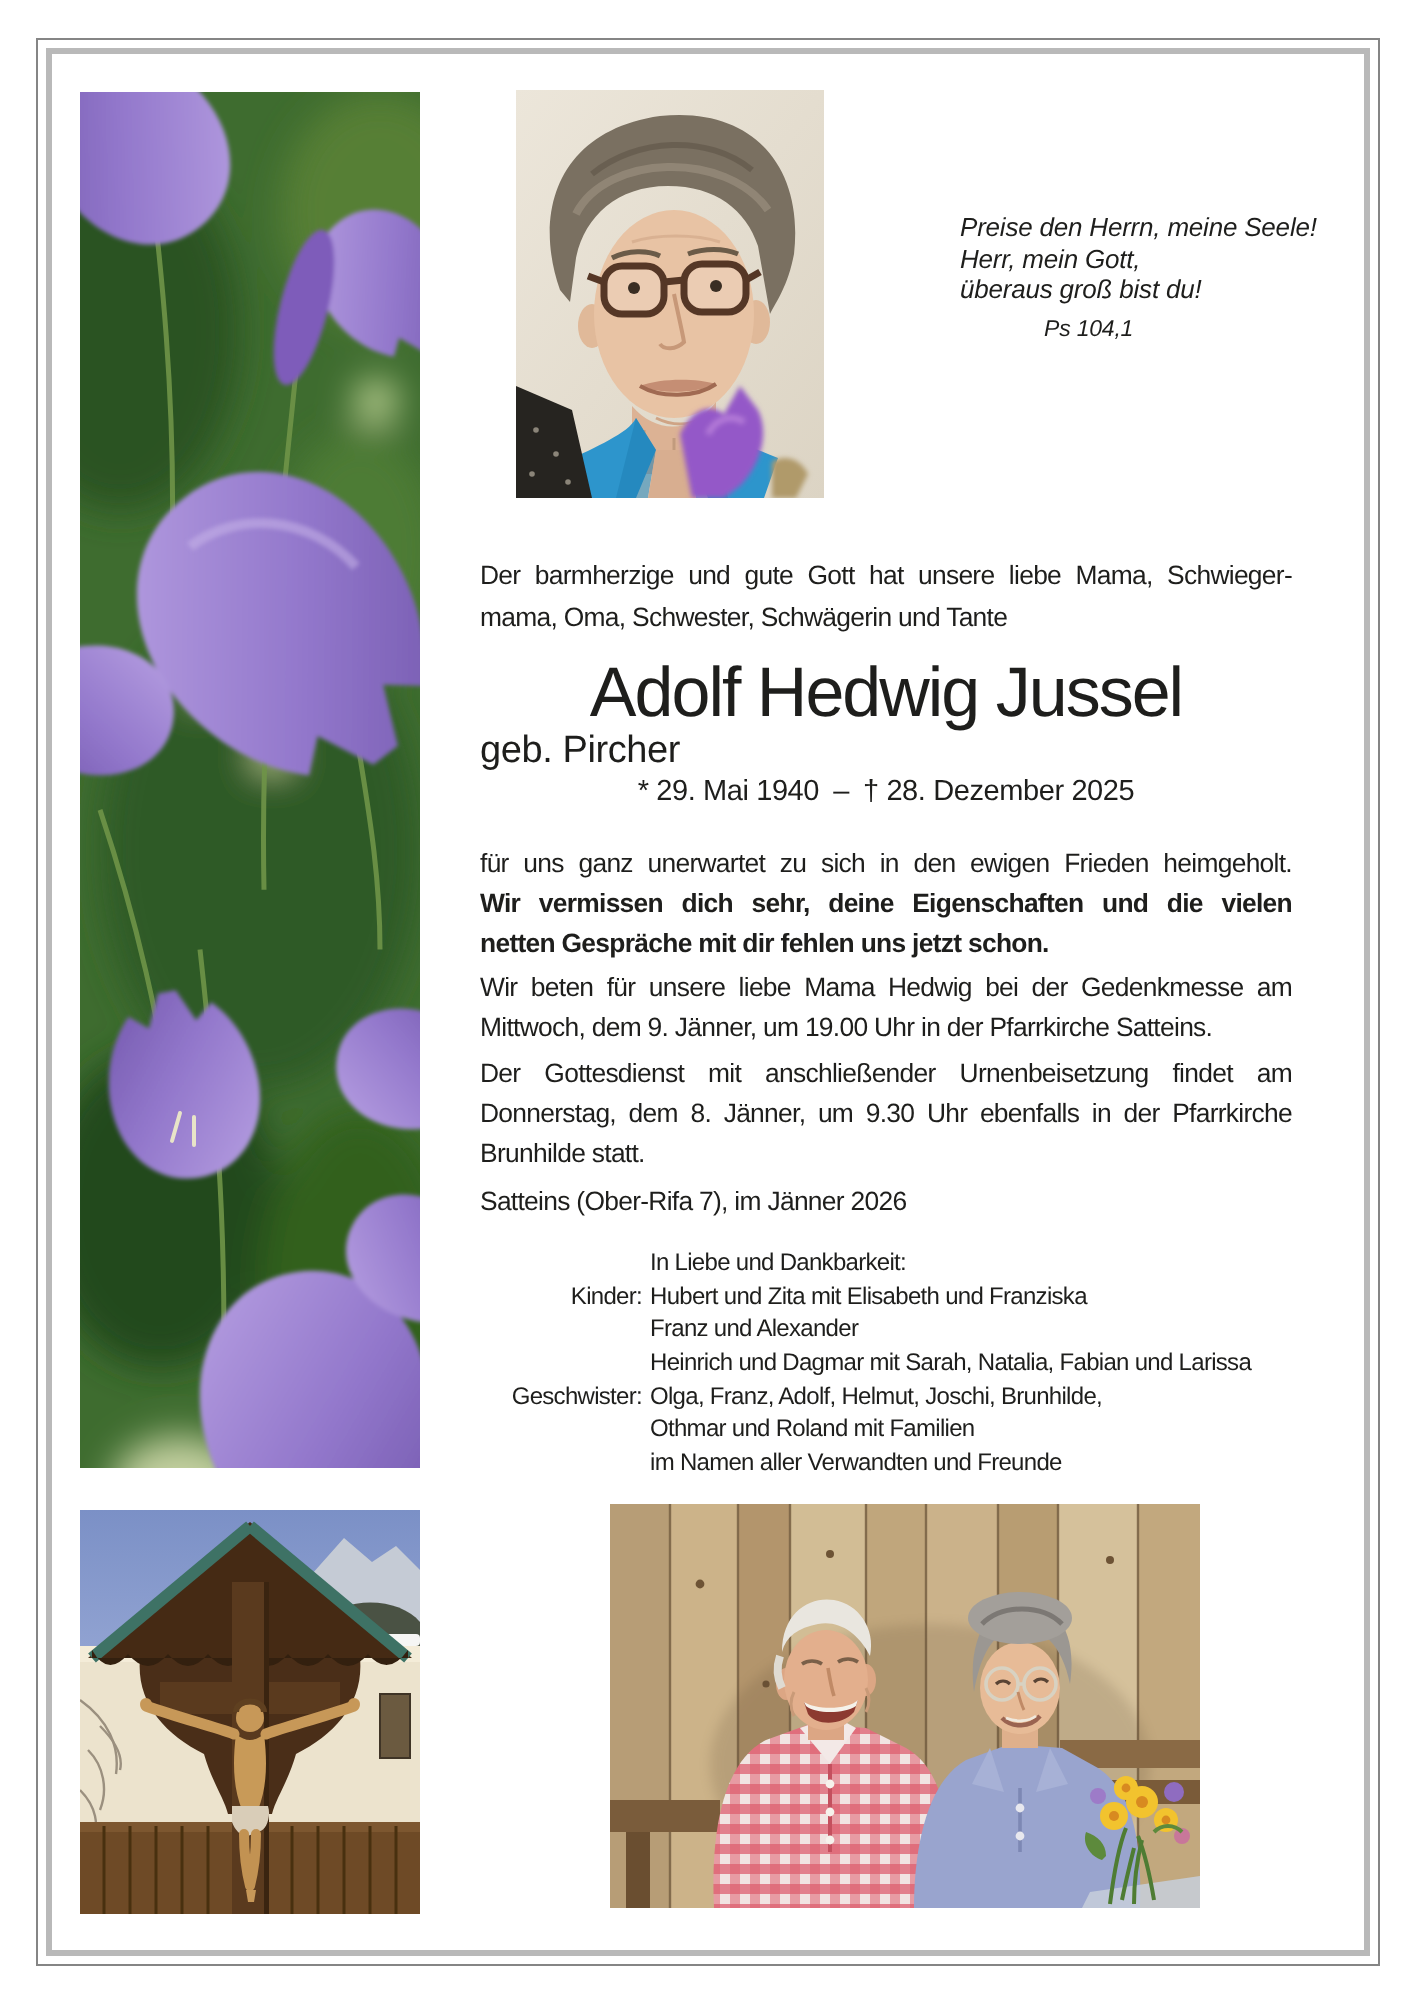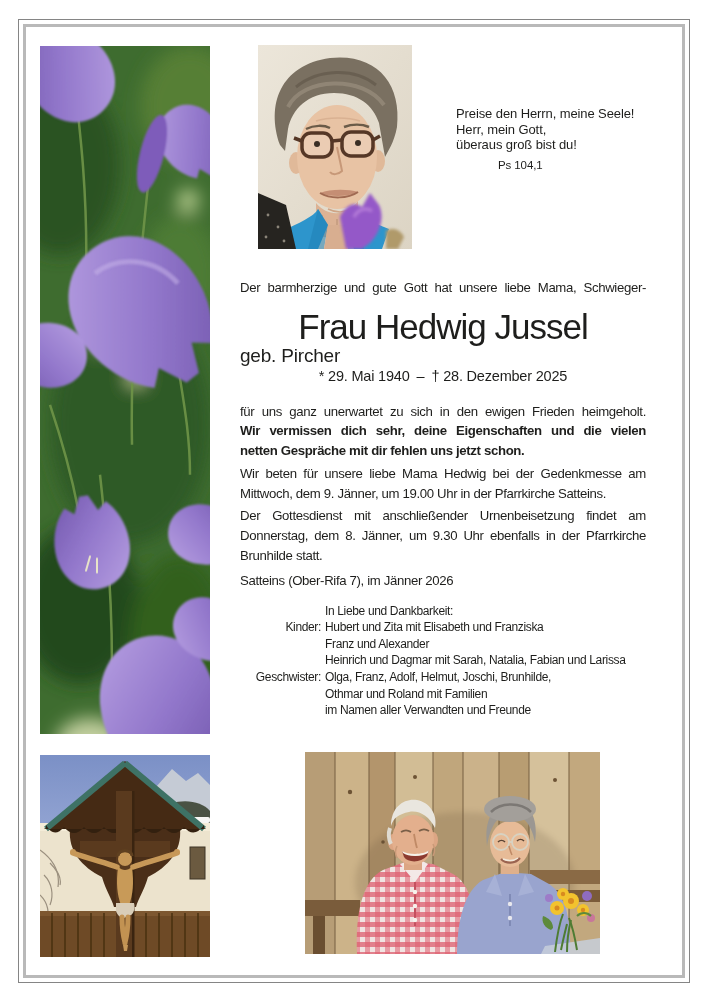--- a/index.html
+++ b/index.html
@@ -7,21 +7,21 @@
     position:relative;width:707px;height:1000px;background:#ffffff;
     font-family:"Liberation Sans", sans-serif;color:#1e1e1c;overflow:hidden;
   }
   .frame-outer{position:absolute;left:18px;top:19px;right:17px;bottom:17px;border:1px solid #858585;pointer-events:none;}
   .frame-inner{position:absolute;left:23px;top:24px;right:22px;bottom:22px;border:3px solid #b9b9b9;pointer-events:none;}
   .photo{position:absolute;display:block;}
   .flowers{left:40px;top:46px;width:170px;height:688px;}
   .portrait{left:258px;top:45px;width:154px;height:204px;}
   .cross{left:40px;top:755px;width:170px;height:202px;}
   .couple{left:305px;top:752px;width:295px;height:202px;}
-  .quote{position:absolute;left:456px;top:106px;width:226px;font-size:13px;line-height:15.5px;letter-spacing:-0.1px;}
+  .quote{position:absolute;left:480px;top:106px;width:226px;font-style:italic;font-size:13px;line-height:15.5px;letter-spacing:-0.1px;}
   .quote .src{font-size:11.5px;margin-top:5px;margin-left:42px;}
   .main{position:absolute;left:240px;top:278px;width:406px;font-size:13.2px;line-height:20.5px;letter-spacing:-0.35px;}
   .jfull{text-align:justify;text-align-last:justify;}
   .jlast{text-align:left;}
   .intro{line-height:20.5px;}
   .name{font-size:35px;line-height:36px;margin-top:10px;text-align:center;letter-spacing:-1px;white-space:nowrap;}
   .geb{font-size:19px;line-height:17px;margin-top:2px;text-align:left;letter-spacing:-0.2px;}
   .dates{font-size:14.5px;line-height:17px;margin-top:4px;text-align:center;letter-spacing:-0.2px;}
   .paras{margin-top:16px;line-height:19.8px;}
   .para{margin-top:3px;}
@@ -150,23 +150,24 @@
   <div class="quote">
     <div>Preise den Herrn, meine Seele!</div>
     <div>Herr, mein Gott,</div>
     <div>überaus groß bist du!</div>
     <div class="src">Ps 104,1</div>
   </div>
 
   <div class="main">
     <div class="intro">
       <div class="jfull">Der barmherzige und gute Gott hat unsere liebe Mama, Schwieger-</div>
+      <div class="jlast">mama, Oma, Schwester, Schwägerin und Tante</div>
     </div>
 
-    <div class="name">Frau Hedwig Jussel</div>
+    <div class="name">Adolf Hedwig Jussel</div>
     <div class="geb">geb. Pircher</div>
     <div class="dates">* 29. Mai 1940 – † 28. Dezember 2025</div>
 
     <div class="paras">
       <div class="para first">
         <div class="jfull">für uns ganz unerwartet zu sich in den ewigen Frieden heimgeholt.</div>
       </div>
       <div class="para bold">
         <div class="jfull">Wir vermissen dich sehr, deine Eigenschaften und die vielen</div>
         <div class="jlast">netten Gespräche mit dir fehlen uns jetzt schon.</div>

